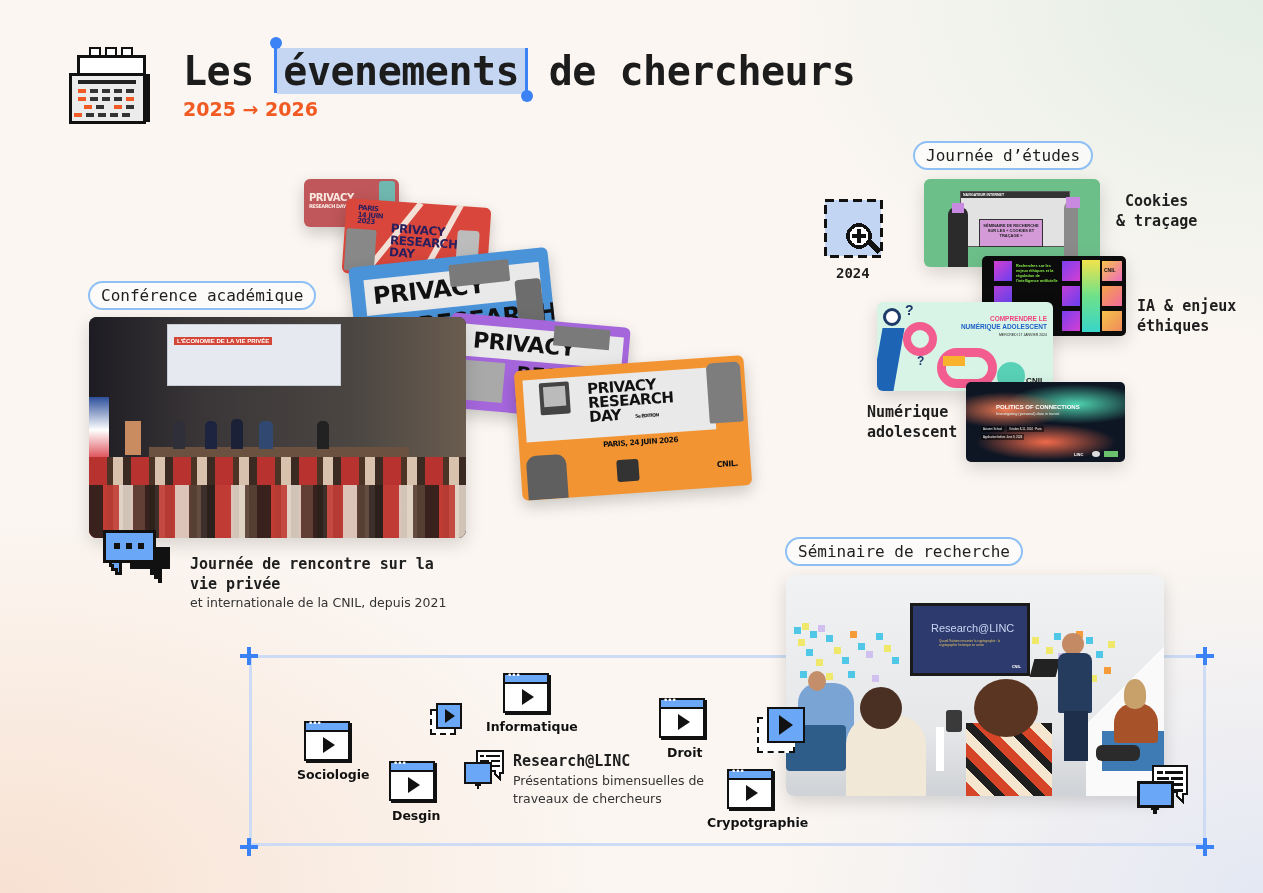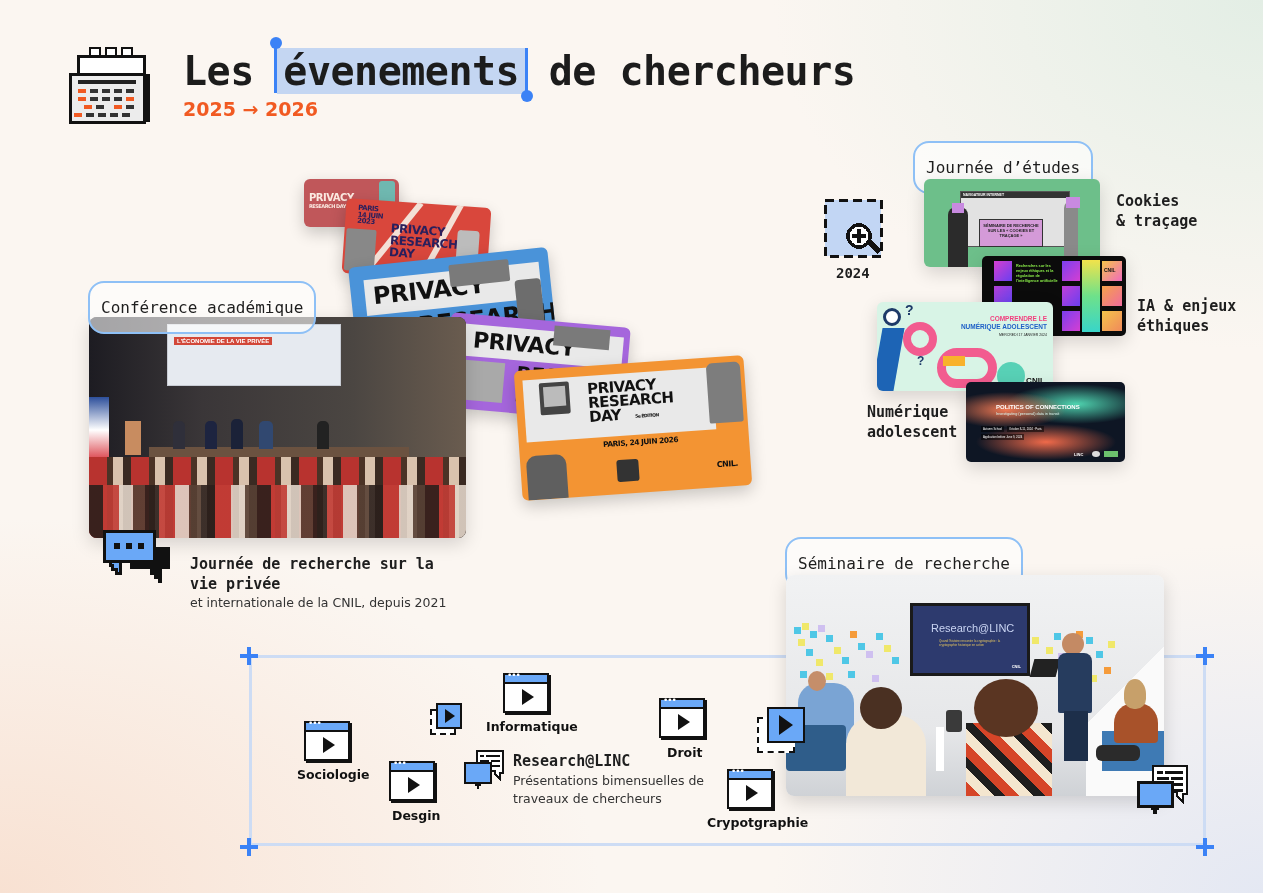--- a/index.html
+++ b/index.html
@@ -23,21 +23,21 @@
   .title .sel { background: #c4d6f2; padding: 0 6px; position: relative; }
   .caret { position: absolute; width: 3px; background: #3b82f6; }
   .caret::after { content: ""; position: absolute; width: 12px; height: 12px; border-radius: 50%; background: #3b82f6; left: -4.5px; }
   .caret.start { left: -3px; top: -5px; height: 50px; }
   .caret.start::after { top: -6px; }
   .caret.end { right: -3px; top: 0; height: 48px; }
   .caret.end::after { bottom: -6px; }
   .years { left: 183px; top: 98px; font-size: 19px; font-weight: bold; color: #f15a22; }
 
   
-  .pill { border: 2px solid #8ec0f6; border-radius: 16px; padding: 15px 11px; font-size: 16px; background: rgba(255,255,255,0.6); white-space: nowrap; color: #1e1e1e; }
+  .pill { border: 2px solid #8ec0f6; border-radius: 16px; padding: 3px 11px; font-size: 16px; background: rgba(255,255,255,0.6); white-space: nowrap; color: #1e1e1e; }
 
   
   .photo { border-radius: 8px; overflow: hidden; box-shadow: 0 6px 18px rgba(0,0,0,0.15); }
 
   .flyer { border-radius: 6px; overflow: hidden; box-shadow: 0 6px 16px rgba(0,0,0,0.2); }
   .flyer .tape { position: absolute; background: #e9e9e9; }
   .flyer .ft { position: absolute; font-family: "DejaVu Sans", sans-serif; font-weight: bold; color: #111; line-height: 0.95; letter-spacing: -0.5px; }
 
   .label-mono { font-size: 15px; font-weight: bold; line-height: 20px; color: #1e1e1e; }
   .desc { font-size: 12.5px; line-height: 18px; color: #333; }
@@ -190,21 +190,21 @@
   <svg width="76" height="60" viewBox="0 0 76 60" shape-rendering="crispEdges">
     <path d="M30 20 h40 v22 h-8 v14 h-4 v-4 h-4 v-4 h-4 v-6 h-20 z" fill="#111"></path>
     <rect x="4" y="4" width="50" height="30" fill="#6aa8f7" stroke="#111" stroke-width="3"></rect>
     <path d="M10 34 h10 v12 h-4 v-4 h-4 v-4 h-2 z" fill="#6aa8f7" stroke="#111" stroke-width="3"></path>
     <rect x="14" y="16" width="6" height="6" fill="#111"></rect>
     <rect x="26" y="16" width="6" height="6" fill="#111"></rect>
     <rect x="38" y="16" width="6" height="6" fill="#111"></rect>
   </svg>
 </div>
 
-<div class="abs mono label-mono" style="left:190px; top:554px; width:260px;">Journée de recherche sur la vie privée</div>
+<div class="abs mono label-mono" style="left:190px; top:554px; width:260px;">Journée de rencontre sur la vie privée</div>
 <div class="abs sans desc" style="left:190px; top:594px;">
   <div>et internationale de la CNIL, depuis 2021</div>
 </div>
 
 <div class="abs pill mono" style="left:913px; top:141px;">Journée d’études</div>
 
 <div class="abs" style="left:823px; top:198px; width:62px; height:62px;">
   <svg width="62" height="62" viewBox="0 0 62 62" shape-rendering="crispEdges">
     <rect x="2" y="2" width="56" height="56" fill="#c2d6f4"></rect>
     <rect x="2" y="2" width="56" height="56" fill="none" stroke="#111" stroke-width="3" stroke-dasharray="9 5"></rect>
@@ -221,21 +221,21 @@
     <div style="background:#333; color:#fff; font-size:3.5px; font-weight:bold; padding:1px 2px; white-space:nowrap;">NAVIGATEUR INTERNET</div>
   </div>
   <div class="abs" style="left:55px; top:40px; width:64px; height:28px; background:#d49ad8; border:1px solid #333;">
     <div style="font-size:4px; font-weight:bold; line-height:5px; text-align:center; padding:3px 3px 0; color:#222;">SÉMINAIRE DE RECHERCHE SUR LES « COOKIES ET TRAÇAGE »</div>
   </div>
   <div class="abs" style="left:24px; top:28px; width:20px; height:60px; background:#2b2b2b; border-radius:8px 8px 0 0;"></div>
   <div class="abs" style="left:28px; top:24px; width:12px; height:10px; background:#c88ae0;"></div>
   <div class="abs" style="right:22px; top:22px; width:14px; height:66px; background:#8a8a8a; border-radius:8px 8px 0 0;"></div>
   <div class="abs" style="right:20px; top:18px; width:14px; height:11px; background:#c88ae0;"></div>
 </div>
-<div class="abs mono label-mono" style="left:1116px; top:191px;">
+<div class="abs mono label-mono" style="left:1116px; top:191px;text-align:center;">
   <div>Cookies</div>
   <div>&amp; traçage</div>
 </div>
 
 <div class="abs photo" style="left:982px; top:256px; width:144px; height:80px; background:#0b0b0b; border-radius:5px;">
   <div class="abs" style="left:12px; top:5px; width:18px; height:20px; background:linear-gradient(135deg,#d63fd0,#6a3ff0);"></div>
   <div class="abs" style="left:12px; top:30px; width:18px; height:20px; background:linear-gradient(135deg,#b23fd6,#5f44f2);"></div>
   <div class="abs" style="left:12px; top:55px; width:18px; height:20px; background:linear-gradient(135deg,#c23fd0,#6a3ff0);"></div>
   <div class="abs" style="left:34px; top:8px; width:44px; font-size:3.8px; line-height:5px; color:#8cf24a; font-weight:bold;">Recherches sur les enjeux éthiques et la régulation de l'intelligence artificielle</div>
   <div class="abs" style="left:80px; top:5px; width:18px; height:20px; background:linear-gradient(135deg,#7c3ff0,#d43fd2);"></div>

